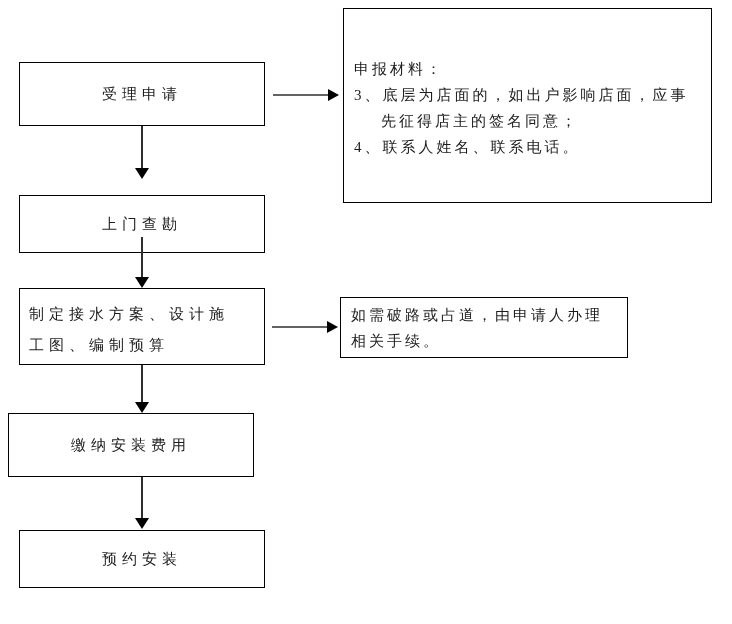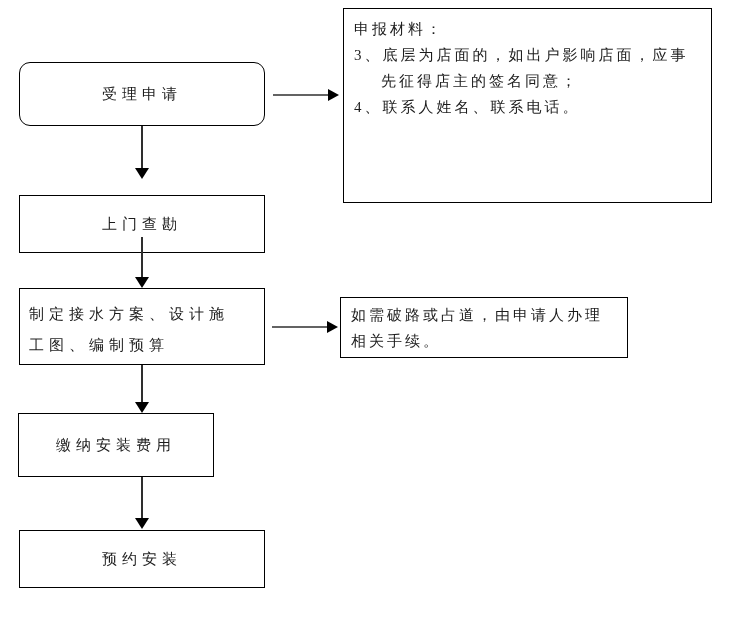--- a/index.html
+++ b/index.html
@@ -34,21 +34,21 @@
     padding: 10px 21px 0 9px;
     letter-spacing: 5px;
   }
   .note-box {
     font-size: 15px;
     letter-spacing: 3px;
     line-height: 26px;
   }
   .note-box.materials { padding: 7px 10px 6px 10px; }
   .note-box.road { padding: 4px 10px 19px 10px; }
-  .note-title { white-space: nowrap; }
+  .note-title { white-space: nowrap; margin-top: 40px; }
   .note-item {
     padding-left: 27px;
     text-indent: -27px;
   }
   
   .arrow-v {
     position: absolute;
     width: 14px;
     display: flex;
     flex-direction: column;
@@ -74,33 +74,33 @@
     border-top: 6px solid transparent;
     border-bottom: 6px solid transparent;
     border-left: 11px solid #000000;
   }
 </style>
 </head>
 <body>
 
 <div id="canvas">
 
-  <div class="box step-box" style="left:19px; top:62px; width:246px; height:64px;border-radius:11px;">
+  <div class="box step-box" style="left:19px; top:62px; width:246px; height:64px;">
     <span>受理申请</span>
   </div>
 
   <div class="box step-box" style="left:19px; top:195px; width:246px; height:58px;">
     <span>上门查勘</span>
   </div>
 
   <div class="box step-box left-text" style="left:19px; top:288px; width:246px; height:77px; line-height:31px;">
     <span>制定接水方案、设计施工图、编制预算</span>
   </div>
 
-  <div class="box step-box" style="left:18px; top:413px; width:196px; height:64px;font-family:Liberation Serif, serif;">
+  <div class="box step-box" style="left:8px; top:413px; width:246px; height:64px;font-family:Liberation Serif, serif;">
     <span>缴纳安装费用</span>
   </div>
 
   <div class="box step-box" style="left:19px; top:530px; width:246px; height:58px;">
     <span>预约安装</span>
   </div>
 
   <div class="box note-box materials" style="left:343px; top:8px; width:369px; height:195px;">
     <div class="note-title">申报材料：</div>
     <div class="note-item">3、底层为店面的，如出户影响店面，应事先征得店主的签名同意；</div>

